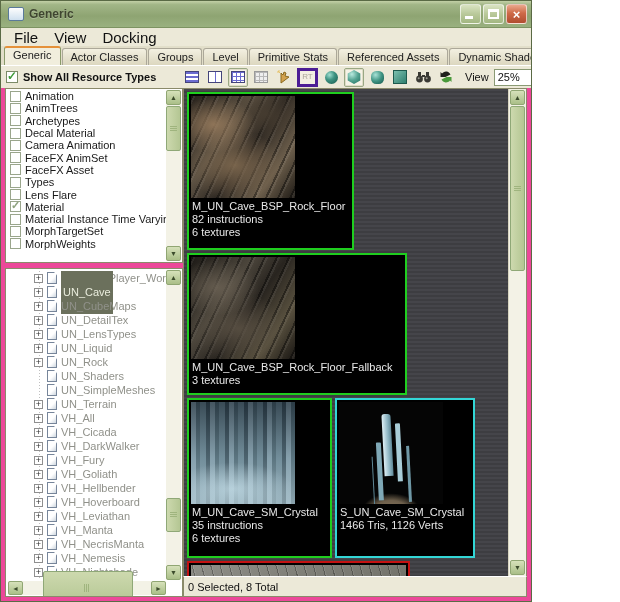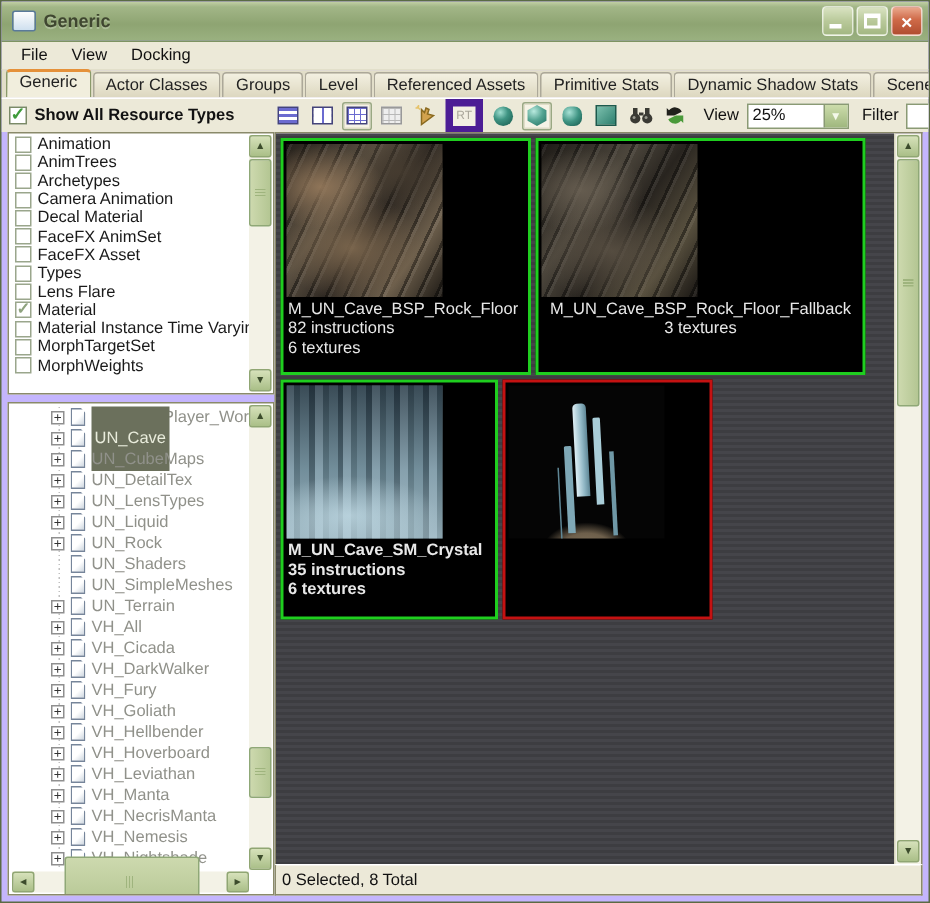--- a/index.html
+++ b/index.html
@@ -1,51 +1,51 @@
 <!DOCTYPE html>
 <html><head>
 <meta charset="utf-8">
 <style>
   html,body{margin:0;padding:0;}
   body{width:620px;height:602px;font-family:"Liberation Sans",sans-serif;-webkit-font-smoothing:none;}
-  .window{width:620px;height:602px;background:#c4b5fd;box-sizing:border-box;display:flex;flex-direction:column;overflow:hidden;border:1px solid #5a6a45;}
+  .window{width:532px;height:602px;background:#ec4899;box-sizing:border-box;display:flex;flex-direction:column;overflow:hidden;border:1px solid #5a6a45;}
   
   .titlebar{height:26px;flex:0 0 26px;display:flex;align-items:center;padding:0 4px 0 7px;
     background:linear-gradient(180deg,#c3d0a6 0%,#a2b687 14%,#8ea472 58%,#9ab180 100%);
     border-bottom:1px solid #7d9362;}
   .win-icon{width:14px;height:12px;background:linear-gradient(180deg,#fdfdfd,#cfe0ef);border:1px solid #5a7a9a;border-radius:2px;margin-right:5px;flex:0 0 auto;}
   .title-text{font-size:12px;font-weight:bold;color:#3f4630;text-shadow:0 1px 0 rgba(255,255,255,.25);flex:1;}
   .controls{display:flex;gap:2px;}
   .ctl{width:21px;height:20px;border:1px solid rgba(255,255,255,.65);border-radius:3px;padding:0;position:relative;cursor:default;}
   .ctl.minb,.ctl.maxb{background:linear-gradient(180deg,#d9e3c2 0%,#b9c99a 50%,#a3b782 100%);}
   .ctl.closeb{background:linear-gradient(180deg,#eaa88d 0%,#cf6a48 45%,#b04d30 100%);}
   .glyph-min{position:absolute;left:4px;bottom:4px;width:8px;height:3px;background:#fff;}
   .glyph-max{position:absolute;left:4px;top:4px;width:11px;height:10px;border:2px solid #fff;border-top-width:3px;box-sizing:border-box;}
   .glyph-close{position:absolute;inset:0;color:#fff;font-size:13px;font-weight:bold;line-height:19px;text-align:center;}
   
   .menubar{height:18px;flex:0 0 18px;background:#ece9d8;display:flex;align-items:center;padding-left:6px;gap:2px;border-bottom:1px solid #e2dfca;}
-  .mitem{font-size:11px;color:#111;padding:1px 7px;}
+  .mitem{font-size:15px;color:#111;padding:1px 7px;}
   .tabbar{height:18px;flex:0 0 18px;background:#e2dec9;display:flex;align-items:flex-end;padding-left:3px;}
   .tab{font-size:11px;color:#222;background:linear-gradient(180deg,#f3f0e1,#dcd7bf);border:1px solid #aca899;border-bottom:none;border-radius:3px 3px 0 0;padding:2px 8px 1px 8px;margin-right:1px;height:13px;line-height:12px;white-space:nowrap;}
   .tab.active{background:#f1eedd;border-color:#8a9a6a;border-top:2px solid #e5913a;padding-top:1px;height:15px;font-weight:normal;}
   .toolbar{height:22px;flex:0 0 22px;background:#ece9d8;display:flex;align-items:center;border-top:1px solid #fff;}
   .tb-left{width:178px;flex:0 0 178px;display:flex;align-items:center;padding-left:5px;box-sizing:border-box;}
   .cbox{width:12px;height:12px;background:#fff;border:1px solid #7b8a67;box-sizing:border-box;display:inline-block;position:relative;flex:0 0 auto;}
   .cbox.on::after{content:"✓";position:absolute;left:0px;top:-3px;font-size:12px;font-weight:bold;color:#3f9b3a;}
   .sat-label{font-size:11px;font-weight:bold;color:#111;margin-left:5px;white-space:nowrap;}
   .tb-right{flex:1;display:flex;align-items:center;gap:3px;padding:0 3px;}
   .tbtn{width:20px;height:19px;display:flex;align-items:center;justify-content:center;border:1px solid transparent;border-radius:2px;box-sizing:border-box;}
   .tbtn.pressed{background:#f6f3e6;border-color:#9aa884;box-shadow:inset 0 0 0 1px #e0ddc8;}
   .vicon{width:14px;height:12px;border:1px solid #44447a;background:#fff;box-sizing:border-box;}
   .vicon.rows{background:linear-gradient(180deg,#6b6bd0 0 2px,#fff 2px 4px) 0 0/100% 4px,#fff;}
   .vicon.split{background:linear-gradient(90deg,#fff 0 6px,#6b6bd0 6px 7px,#fff 7px 100%),linear-gradient(180deg,#6b6bd0 0 2px,#fff 2px 4px) 0 0/100% 4px;}
   .vicon.grid{background:conic-gradient(#fff 0 0) padding-box,linear-gradient(90deg,#6b6bd0 1px,transparent 1px) -1px 0/4px 100%,linear-gradient(180deg,#6b6bd0 1px,transparent 1px) 0 -1px/100% 4px,#fff;background-blend-mode:normal;}
   .vicon.grid{background:linear-gradient(90deg,#6b6bd0 1px,transparent 1px) 0 0/4px 100%,linear-gradient(180deg,#6b6bd0 1px,transparent 1px) 0 0/100% 4px,#fff;}
   .vicon.gray{border-color:#999;background:linear-gradient(90deg,#b8b8b8 1px,transparent 1px) 0 0/4px 100%,linear-gradient(180deg,#b8b8b8 1px,transparent 1px) 0 0/100% 4px,#eee;}
-  .rtbox{width:15px;height:13px;border:5px solid #4c1d95;background:#f2efe2;color:#aaa69a;font-size:8px;line-height:12px;text-align:center;letter-spacing:0;}
+  .rtbox{width:15px;height:13px;border:3px solid #4c1d95;background:#f2efe2;color:#aaa69a;font-size:8px;line-height:12px;text-align:center;letter-spacing:0;}
   .prim{display:inline-block;}
   .prim.sphere{width:13px;height:13px;border-radius:50%;background:radial-gradient(circle at 35% 30%,#9fded0 0%,#3f9483 40%,#14564a 100%);}
   .prim.facet{width:14px;height:14px;background:radial-gradient(circle at 35% 30%,#b9eadf 0%,#55a493 45%,#1c6a5c 100%);clip-path:polygon(50% 0,95% 25%,95% 75%,50% 100%,5% 75%,5% 25%);}
   .prim.blob{width:13px;height:13px;border-radius:40%;background:radial-gradient(circle at 35% 30%,#a8e2d6 0%,#3f9483 50%,#14564a 100%);}
   .prim.cube{width:12px;height:12px;background:linear-gradient(135deg,#7cc0ae,#2e7f6e);border:1px solid #1d5a4d;}
   .tb-label{font-size:11px;color:#111;margin:0 2px 0 6px;}
   .dropdown{width:68px;height:17px;background:#fff;border:1px solid #8a9a74;display:flex;align-items:center;box-sizing:border-box;}
   .dd-value{flex:1;font-size:11px;padding-left:3px;color:#111;}
   .dd-btn{width:15px;height:15px;background:linear-gradient(180deg,#ccdcab,#9fb77e);border-left:1px solid #8a9a74;color:#f4f8ea;font-size:8px;line-height:15px;text-align:center;}
   .filter-input{width:30px;height:17px;border:1px solid #8a9a74;background:#fff;box-sizing:border-box;font-size:11px;padding:0 2px;font-family:"Liberation Sans",sans-serif;}
@@ -164,22 +164,22 @@
     <span class="mitem">File</span>
       <span class="mitem">View</span>
       <span class="mitem">Docking</span>
   </div>
 
   <div class="tabbar">
     <div class="tab active">Generic</div>
       <div class="tab">Actor Classes</div>
       <div class="tab">Groups</div>
       <div class="tab">Level</div>
+      <div class="tab">Primitive Stats</div>
       <div class="tab">Referenced Assets</div>
-      <div class="tab">Primitive Stats</div>
       <div class="tab">Dynamic Shadow Stats</div>
       <div class="tab">Scene Manager</div>
   </div>
 
   <div class="toolbar">
     <div class="tb-left">
       <span class="cbox on"></span>
       <span class="sat-label">Show All Resource Types</span>
     </div>
     <div class="tb-right">
@@ -252,25 +252,25 @@
             <div class="citem">
               <span class="cbox"></span>
               <span class="clabel">AnimTrees</span>
             </div>
             <div class="citem">
               <span class="cbox"></span>
               <span class="clabel">Archetypes</span>
             </div>
             <div class="citem">
               <span class="cbox"></span>
+              <span class="clabel">Decal Material</span>
+            </div>
+            <div class="citem">
+              <span class="cbox"></span>
               <span class="clabel">Camera Animation</span>
-            </div>
-            <div class="citem">
-              <span class="cbox"></span>
-              <span class="clabel">Decal Material</span>
             </div>
             <div class="citem">
               <span class="cbox"></span>
               <span class="clabel">FaceFX AnimSet</span>
             </div>
             <div class="citem">
               <span class="cbox"></span>
               <span class="clabel">FaceFX Asset</span>
             </div>
             <div class="citem">
@@ -438,31 +438,37 @@
 
     <div class="right-col">
       <div class="main">
         <div class="tiles">
           <div class="tile" style="border-color: rgb(31, 206, 31);">
               <div class="thumb"></div>
               <div class="tname">M_UN_Cave_BSP_Rock_Floor</div>
               <div class="tline">82 instructions</div>
               <div class="tline">6 textures</div>
             </div>
-            <div class="tile" style="border-color: rgb(31, 206, 31); text-align: center;">
+            <div class="tile" style="border-color: rgb(31, 206, 31);">
               <div class="thumb"></div>
               <div class="tname">M_UN_Cave_BSP_Rock_Floor_Fallback</div>
               <div class="tline">3 textures</div>
 
             </div>
-            <div class="tile" style="border-color: rgb(31, 206, 31); font-weight: bold;">
+            <div class="tile" style="border-color: rgb(31, 206, 31);">
               <div class="thumb"></div>
               <div class="tname">M_UN_Cave_SM_Crystal</div>
               <div class="tline">35 instructions</div>
               <div class="tline">6 textures</div>
+            </div>
+            <div class="tile" style="border-color: rgb(51, 214, 214);">
+              <div class="thumb"></div>
+              <div class="tname">S_UN_Cave_SM_Crystal</div>
+              <div class="tline">1466 Tris, 1126 Verts</div>
+
             </div>
             <div class="tile" style="border-color: rgb(196, 18, 18);">
               <div class="thumb"></div>
 
             </div>
         </div>
         <div class="main-sb">
           <div class="sb-btn up"></div>
           <div class="sb-thumb"></div>
           <div class="sb-btn down"></div>

